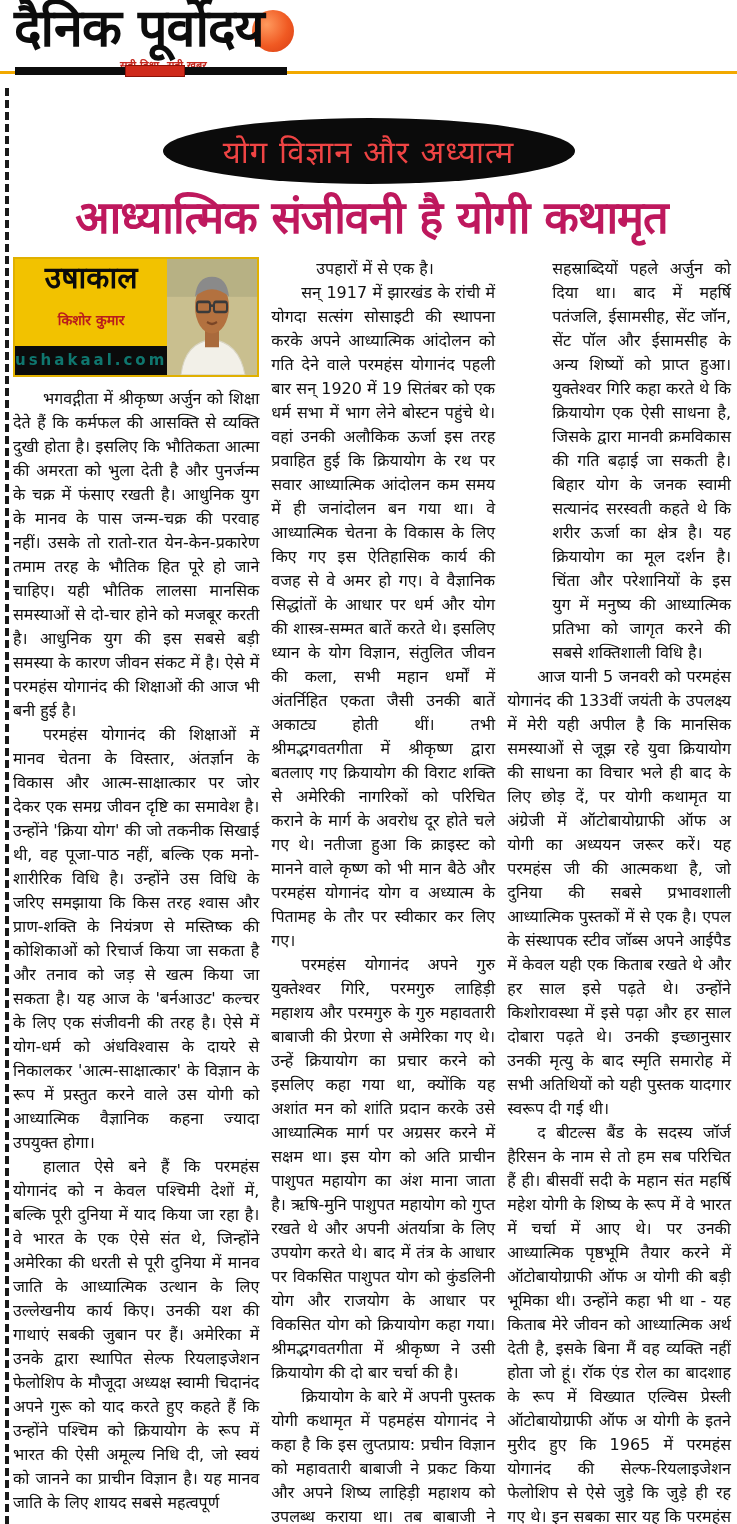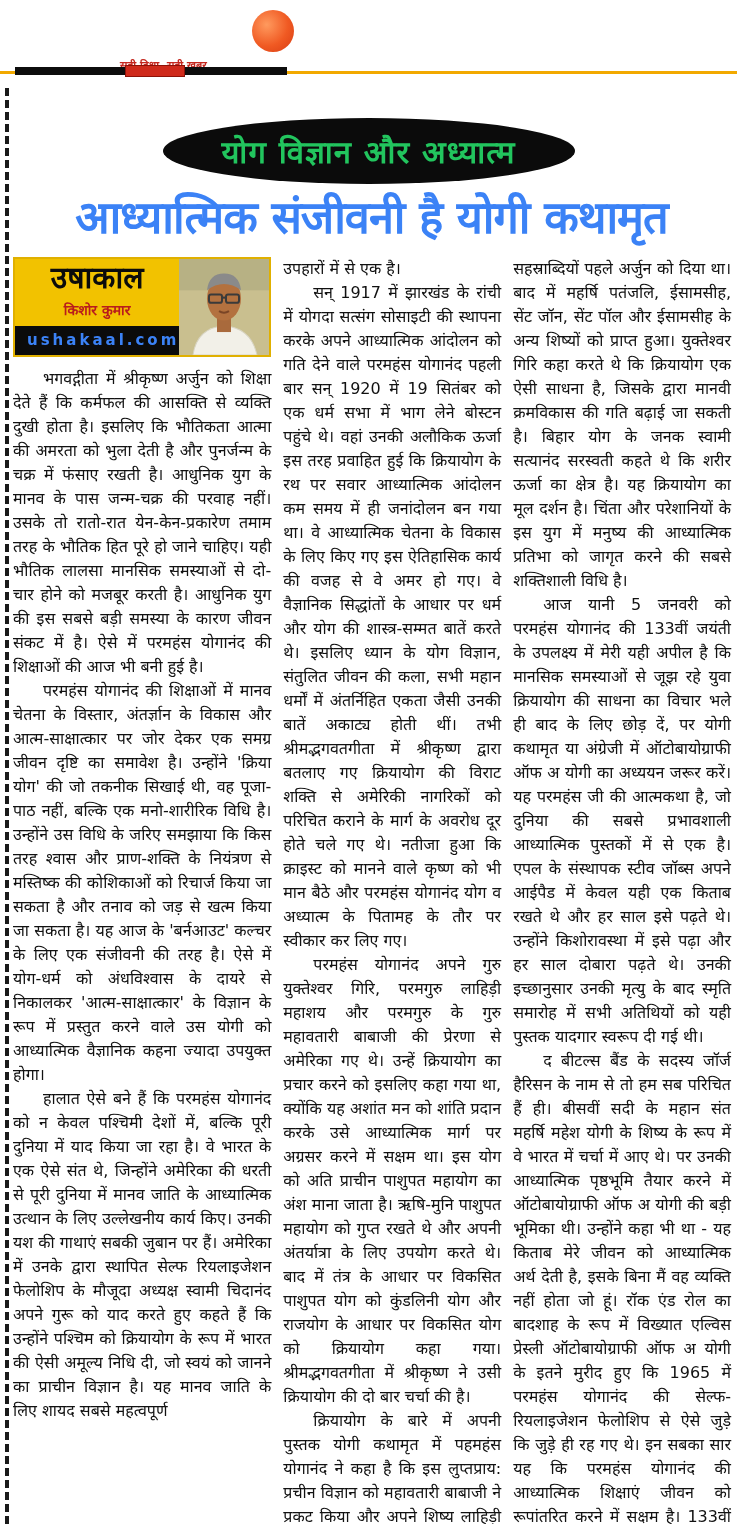--- a/index.html
+++ b/index.html
@@ -40,63 +40,64 @@
   }
   .gold-rule{
     position:absolute; left:0; top:71px; width:737px; height:3px;
     background:#f2a900; z-index:2;
   }
   
   .kicker{
     width:412px; height:66px; margin:28px auto 8px auto;
     background:#0b0b0b; border-radius:50%;
     display:flex; align-items:center; justify-content:center;
-    color:#22c55e; font-size:31px; font-weight:bold; letter-spacing:1px;
+    color:#ef4444; font-size:31px; font-weight:normal; letter-spacing:1px;
   }
   
   .headline{
-    text-align:center; font-size:45px; font-weight:800; color:#3b82f6;
+    text-align:center; font-size:45px; font-weight:800; color:#be185d;
     letter-spacing:-1px; line-height:1.05; margin:10px 4px 16px 10px;
   }
   
   .columns{
     display:grid; grid-template-columns:1fr 1fr 1fr; column-gap:12px;
     padding:0 6px 0 13px;
   }
   .col{ font-size:16px; line-height:24px; text-align:justify; }
   .para{ text-indent:30px; margin:0; }
-  .para.cont{ text-indent:0; }
+  .para.cont{ text-indent:0;margin-left:45px; }
   .para .lead{ font-weight:normal; }
   
   .author-box{
     display:flex; background:#f2c200; border:2px solid #e0b000;
-    height:100px; margin-bottom:10px;
+    height:120px; margin-bottom:10px;
   }
   .author-left{
     flex:1; display:flex; flex-direction:column; align-items:center;
     justify-content:space-between; padding-top:4px;
   }
   .author-title{ font-size:30px; font-weight:800; color:#0b0b0b; line-height:1; }
   .author-name{ font-size:14px; font-weight:bold; color:#b91c1c; }
   .author-site{
-    align-self:stretch; background:#0b0b0b; color:#3b82f6; text-align:center;
-    font-weight:bold; font-size:15px; letter-spacing:3px; padding:2px 0 3px 12px;
+    align-self:stretch; background:#0b0b0b; color:#0f766e; text-align:center;
+    font-weight:bold; font-size:15px; letter-spacing:3px; padding:2px 0 3px 0;
   }
   .author-photo{ width:90px; height:100%; flex:none; }
   .author-photo svg{ display:block; width:100%; height:100%; }
 </style>
 </head>
 <body>
 
 <div class="page">
 
   <div class="left-dashed"></div>
 
   <header class="masthead">
     <span class="logo-dot"></span>
+    <h1 class="logo">दैनिक पूर्वोदय</h1>
     <div class="tagline">सही दिशा, सही खबर</div>
     <div class="gold-rule"></div>
     <div class="masthead-bar">
       <span class="masthead-redbox"></span>
     </div>
   </header>
 
   <div class="kicker">योग विज्ञान और अध्यात्म</div>
 
   <h2 class="headline">आध्यात्मिक संजीवनी है योगी कथामृत</h2>

